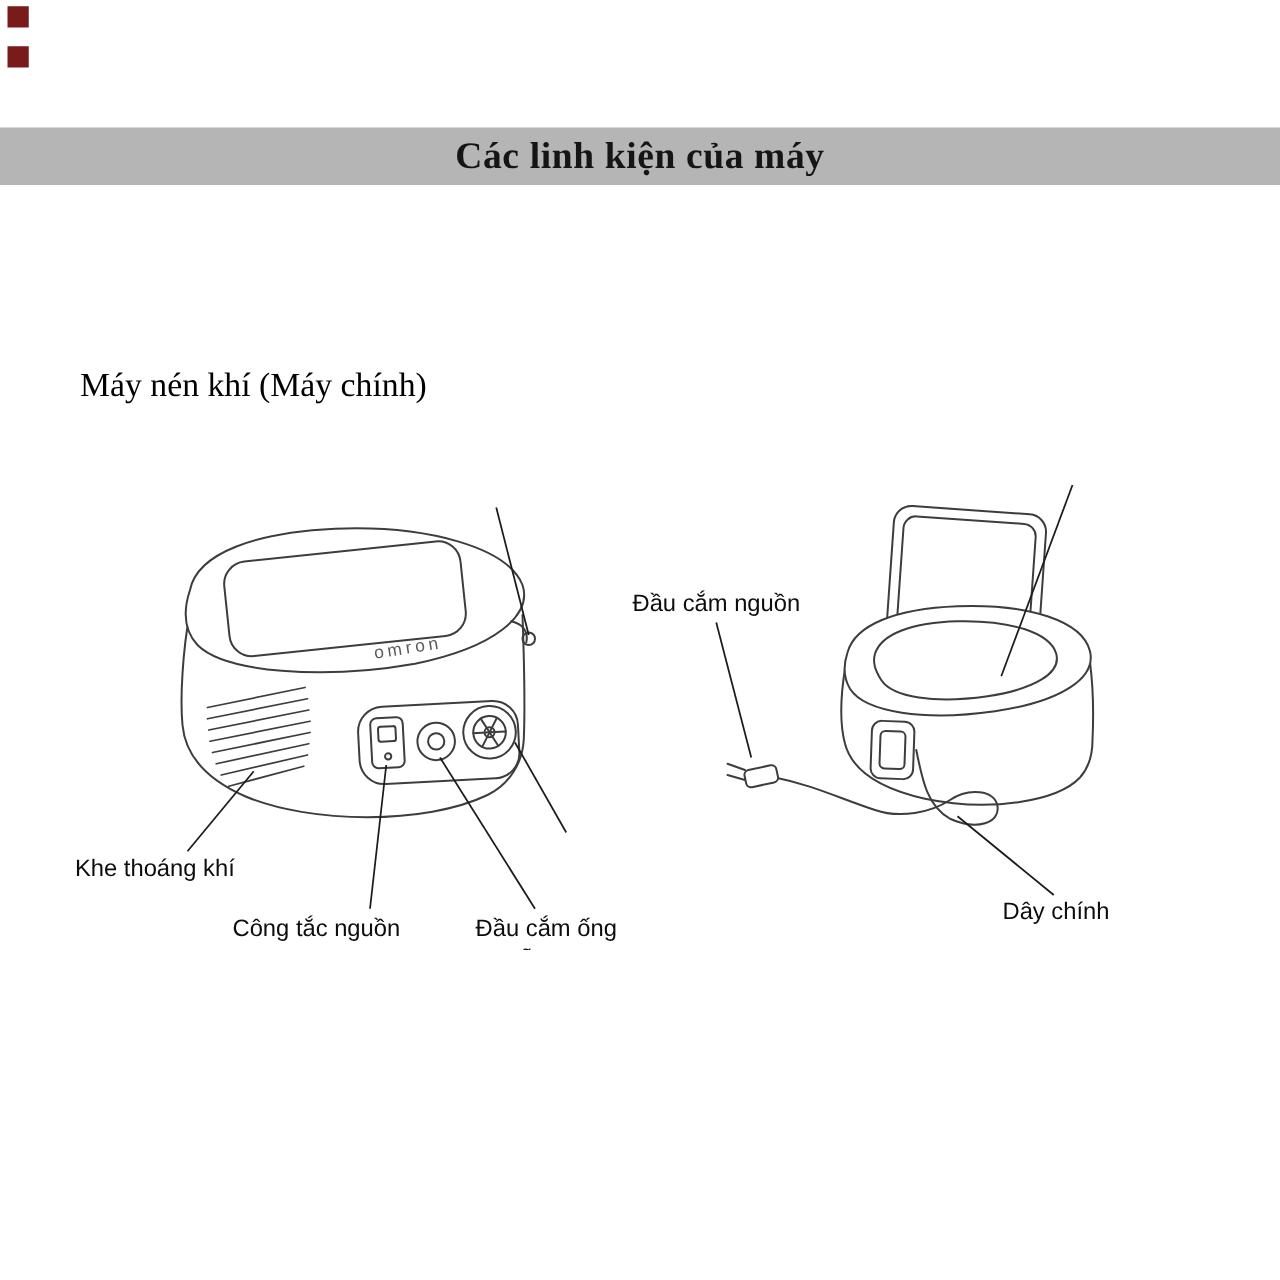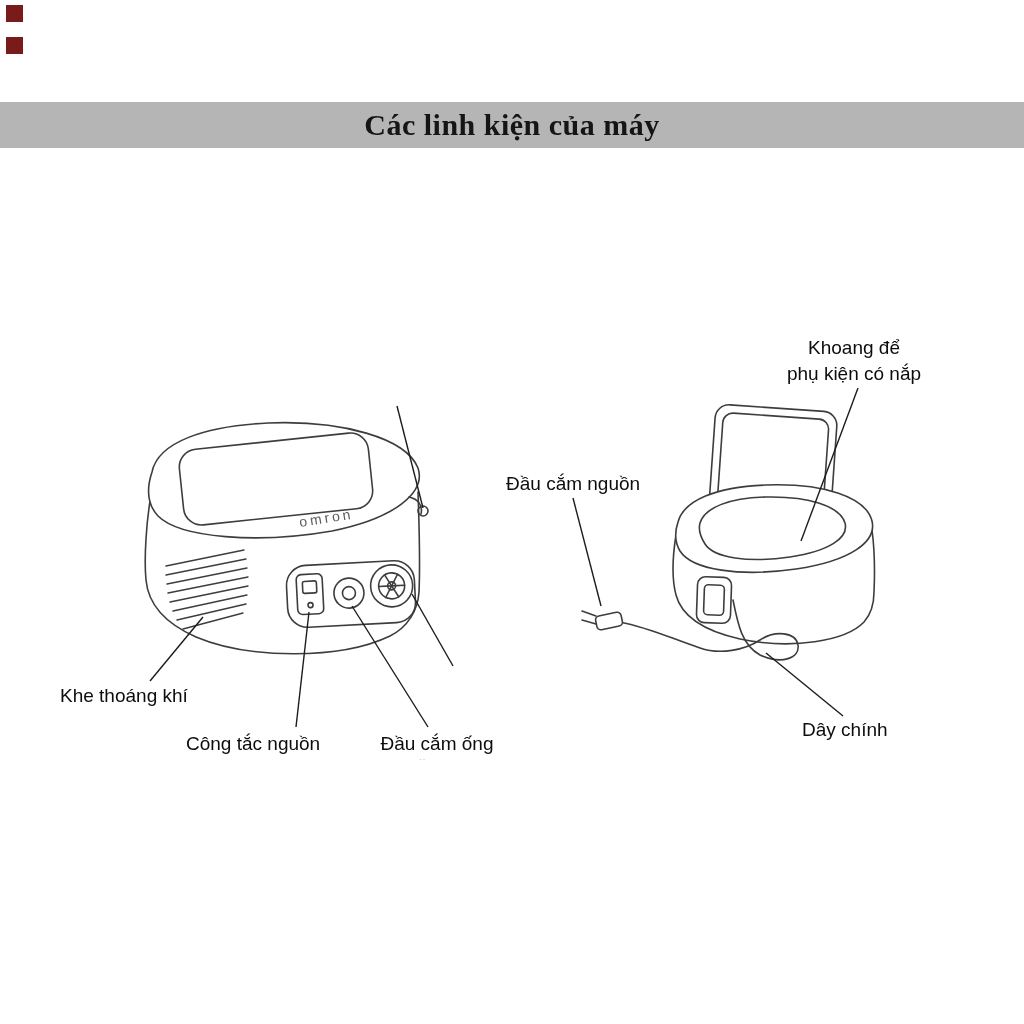--- a/index.html
+++ b/index.html
@@ -45,20 +45,21 @@
 
 <div class="page">
 
   <div class="corner-mark m1"></div>
   <div class="corner-mark m2"></div>
 
   <header class="banner">
     <h1>Các linh kiện của máy</h1>
   </header>
 
+  <h2 class="section-heading h-left">Máy nén khí (Máy chính)</h2>
 
   <svg class="art" width="1024" height="1024" viewBox="0 0 1024 1024">
 
     <g fill="none" stroke="#3d3d3d" stroke-width="1.6" stroke-linecap="round" stroke-linejoin="round">
 
       <path d="M 152 490 C 146 520 144 560 146 580 C 148 602 162 622 196 637
            C 248 659 340 660 390 636 C 408 627 418 610 419 592
            C 420 570 419 520 418 492"></path>
 
       <path fill="#ffffff" d="M 152 472 C 158 442 205 426 268 423 C 342 420 406 438 418 468
@@ -152,21 +153,19 @@
       <line x1="296" y1="727" x2="309" y2="612"></line>
       <line x1="428" y1="727" x2="352" y2="606"></line>
       <line x1="453" y1="666" x2="412" y2="594"></line>
       <line x1="573" y1="498" x2="601" y2="606"></line>
       <line x1="858" y1="388" x2="801" y2="541"></line>
       <line x1="843" y1="716" x2="766" y2="653"></line>
     </g>
   </svg>
 
   <div class="label lbl-plug">Đầu cắm nguồn</div>
-  <div class="label lbl-compart">Khoang để
-phụ kiện có nắp</div>
   <div class="label lbl-vent">Khe thoáng khí</div>
   <div class="label lbl-switch">Công tắc nguồn</div>
   <div class="label lbl-tube">Đầu cắm ống
 dẫn khí</div>
   <div class="label lbl-cord">Dây chính</div>
 
 </div>
 
 </body></html>

